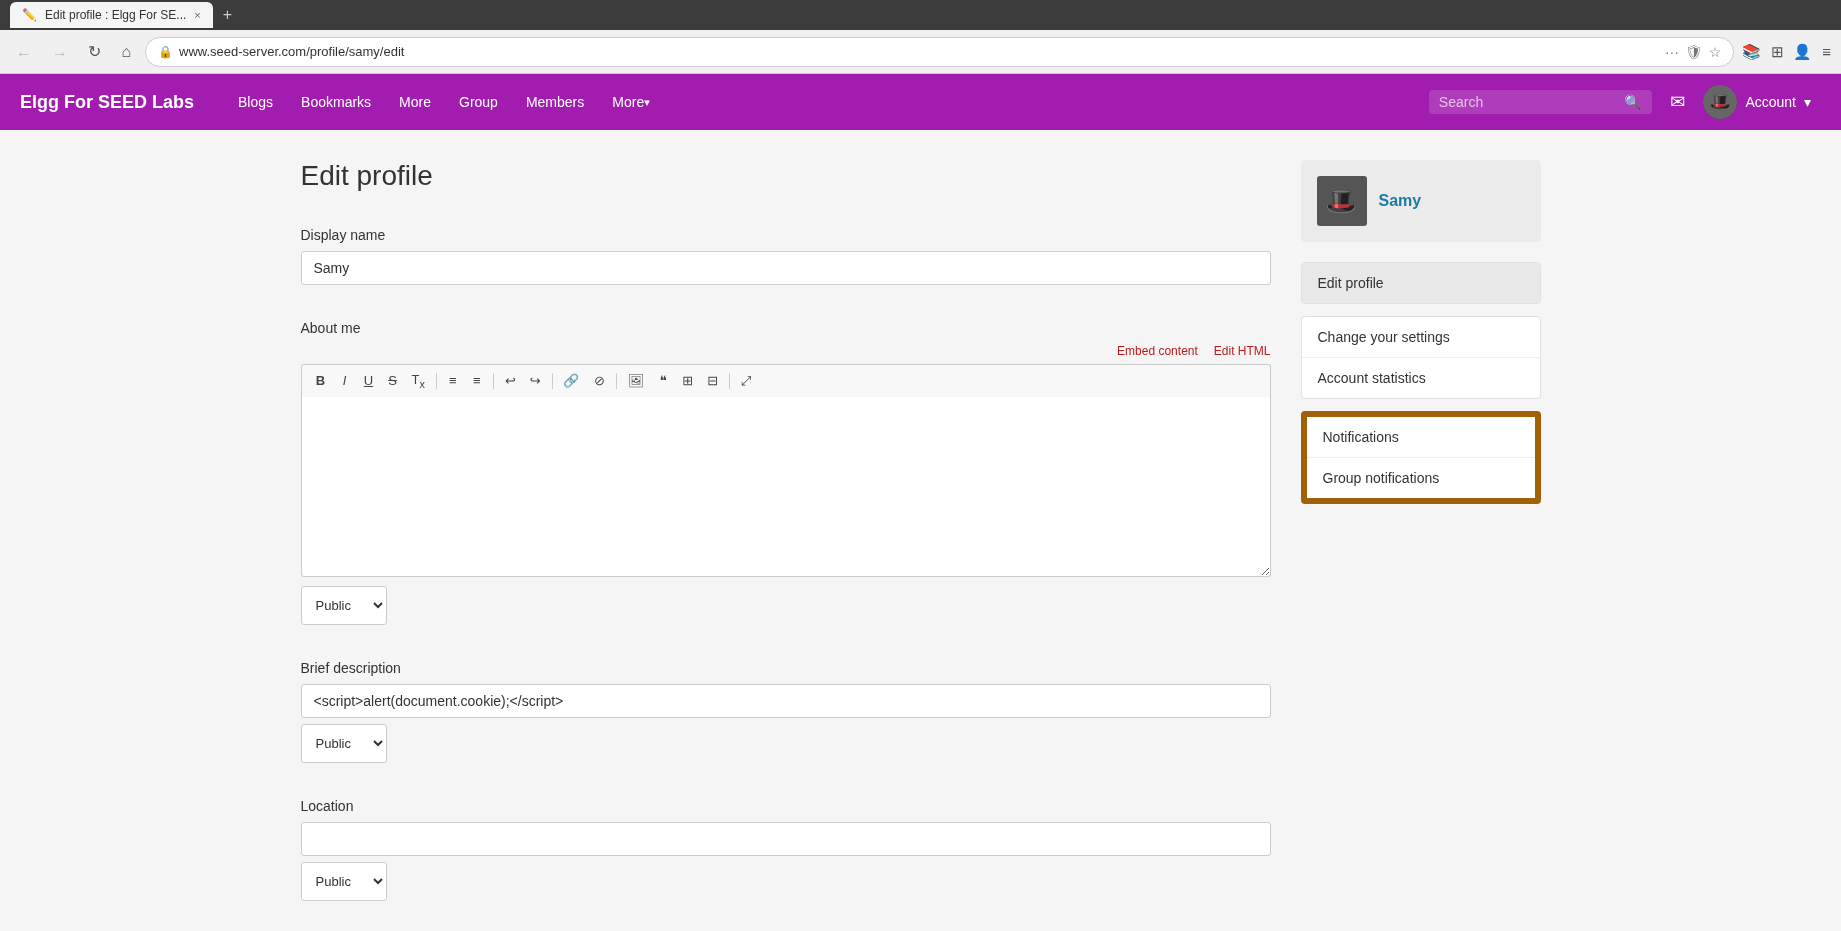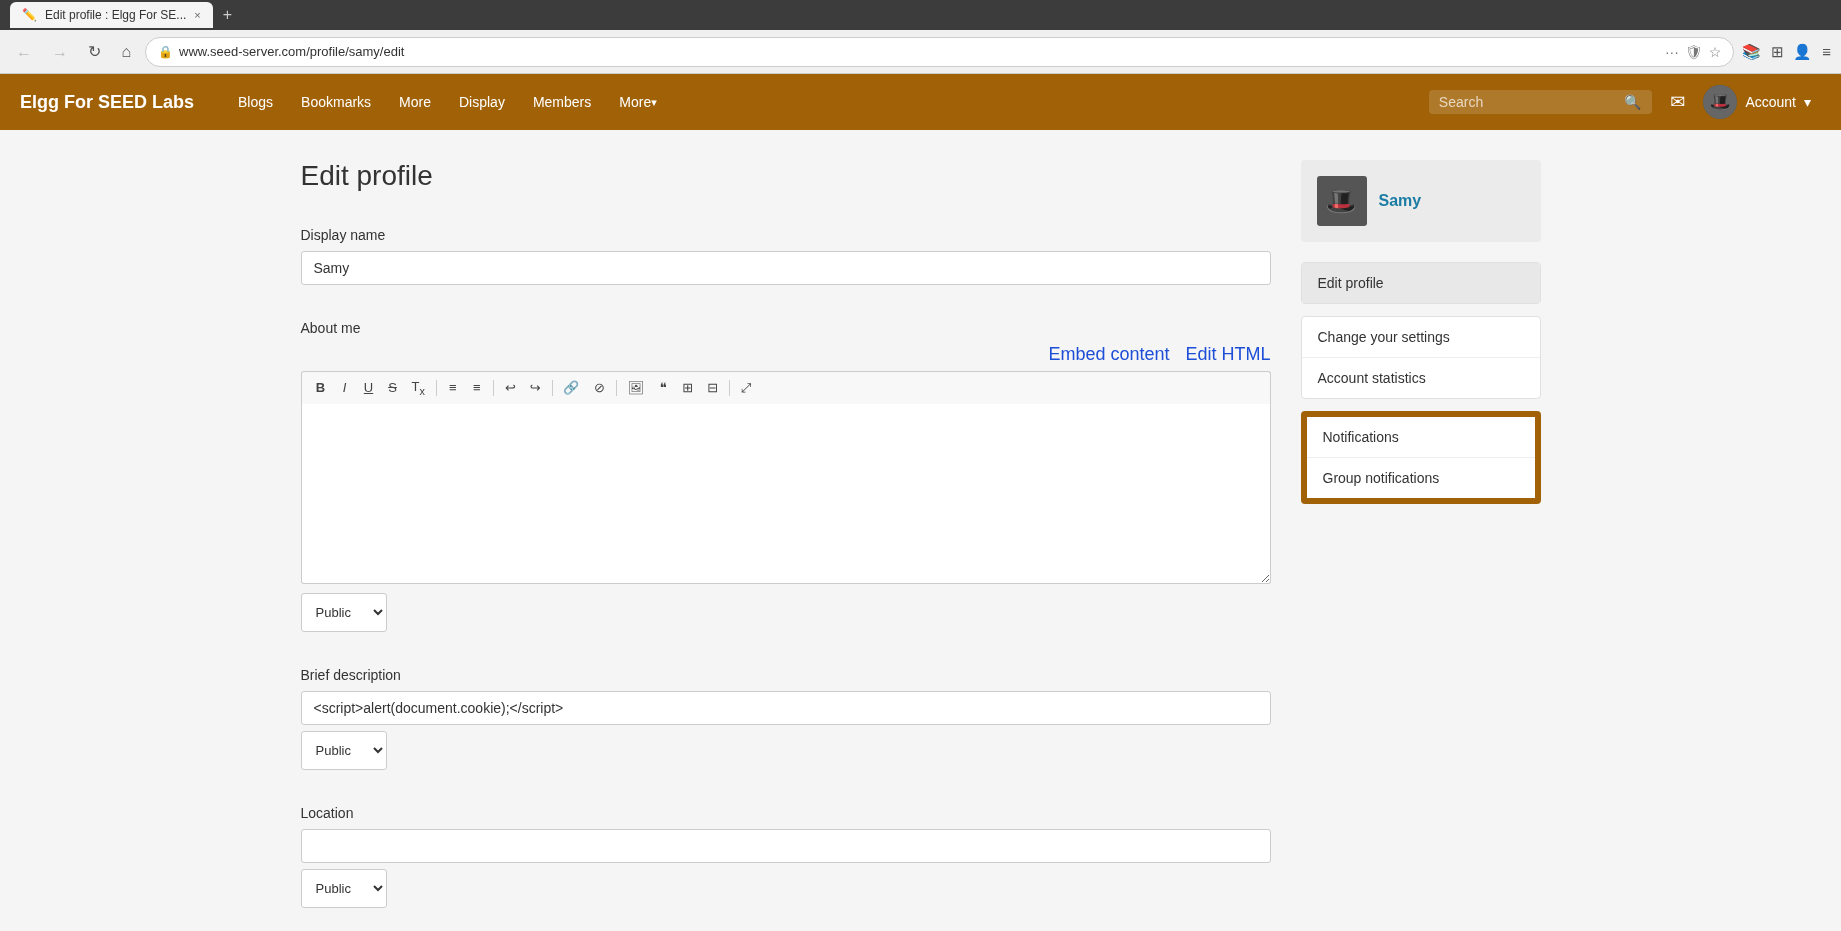--- a/index.html
+++ b/index.html
@@ -62,21 +62,21 @@
     }
     .address-bar .lock-icon { color: #777; font-size: 12px; }
     .address-text { font-size: 13px; color: #333; flex: 1; }
     .address-bar-right { display: flex; gap: 6px; align-items: center; color: #777; font-size: 14px; }
 
     .toolbar-right { display: flex; align-items: center; gap: 10px; color: #555; }
     .toolbar-right span { cursor: pointer; font-size: 15px; }
 
     
     .top-nav {
-      background: #a16207;
+      background: #a21caf;
       height: 56px;
       display: flex;
       align-items: center;
       padding: 0 20px;
       gap: 0;
     }
     .site-title {
       color: white;
       font-size: 18px;
       font-weight: bold;
@@ -198,23 +198,23 @@
       background: white;
     }
 
     .about-me-links {
       display: flex;
       justify-content: flex-end;
       gap: 16px;
       margin-bottom: 6px;
     }
     .about-me-link {
-      color: #1d4ed8;
+      color: #b91c1c;
       text-decoration: none;
-      font-size: 18px;
+      font-size: 12px;
       cursor: pointer;
     }
 
     .editor-toolbar {
       display: flex;
       align-items: center;
       gap: 2px;
       padding: 4px 8px;
       border: 1px solid #ccc;
       border-bottom: none;
@@ -361,21 +361,21 @@
   </div>
 </div>
 
 <nav class="top-nav">
   <span class="site-title">Elgg For SEED Labs</span>
 
   <div class="nav-items">
     <a class="nav-item">Blogs</a>
     <a class="nav-item">Bookmarks</a>
     <a class="nav-item">More</a>
-    <a class="nav-item">Display</a>
+    <a class="nav-item">Group</a>
     <a class="nav-item">Members</a>
     <a class="nav-item with-arrow">More</a>
   </div>
 
   <div class="nav-search">
     <input type="text" placeholder="Search" style="">
     <span class="nav-search-icon">🔍</span>
   </div>
 
   <span class="nav-mail">✉</span>

